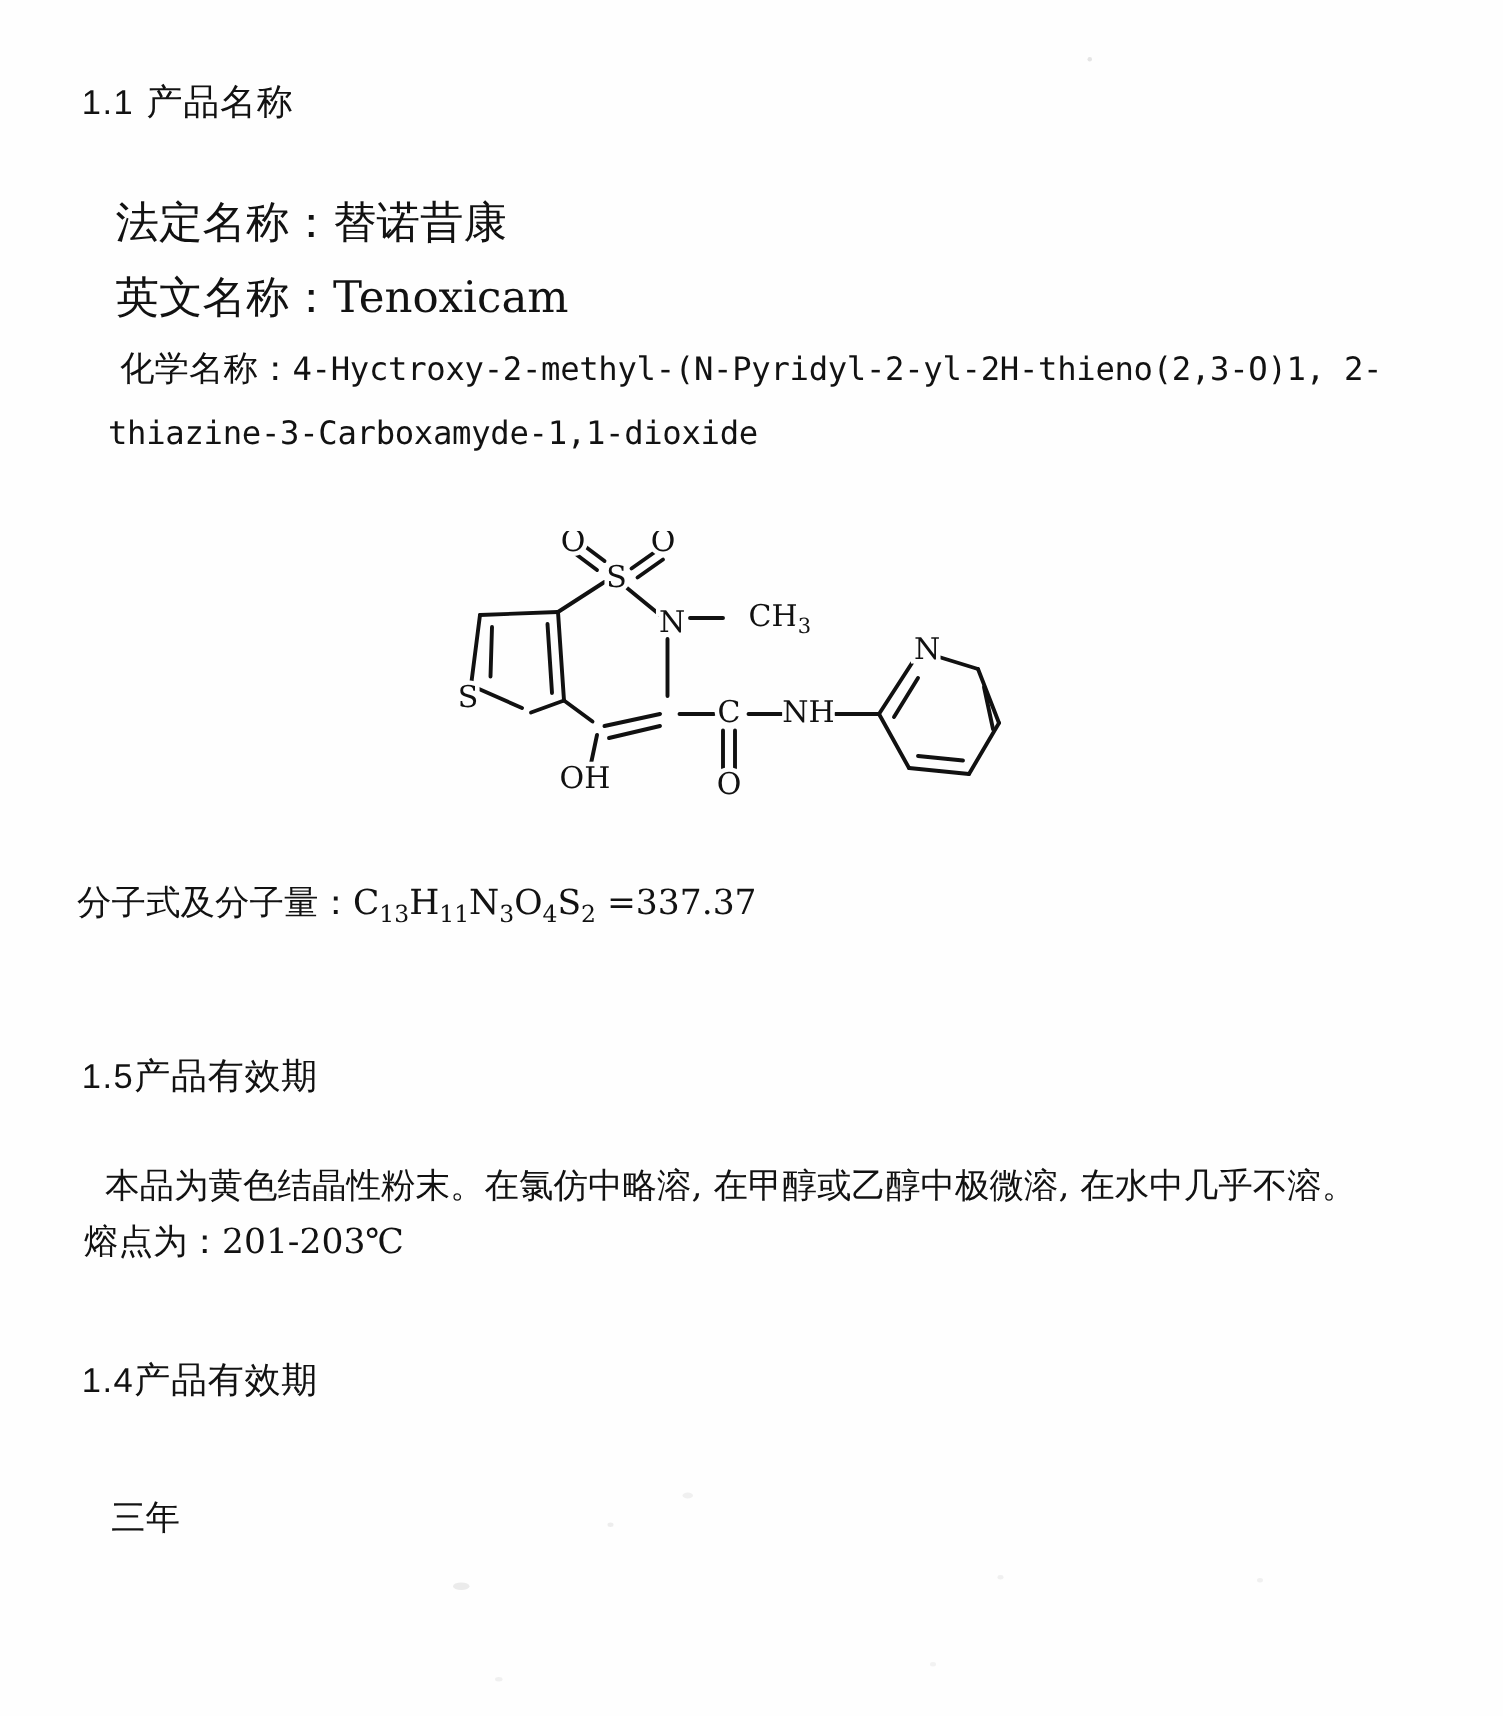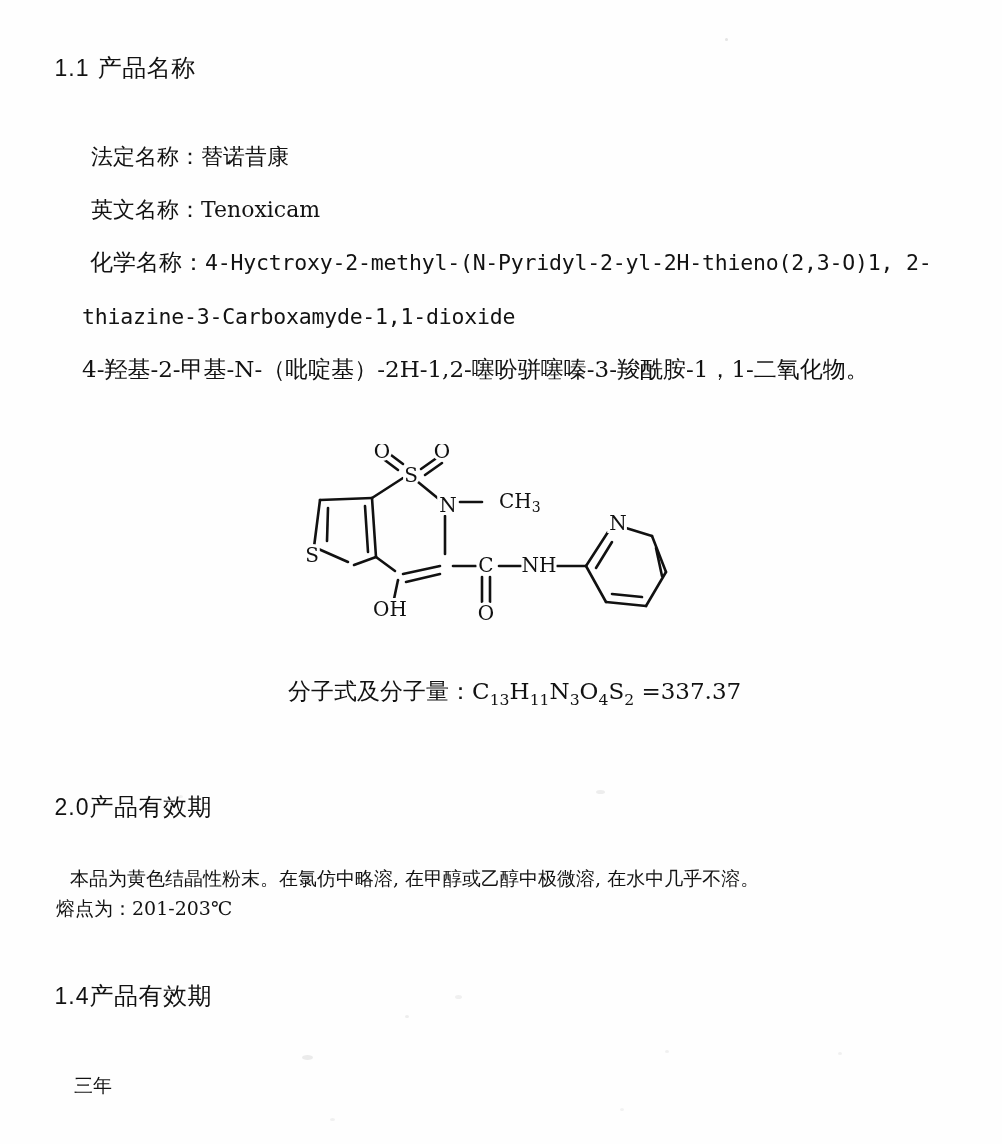--- a/index.html
+++ b/index.html
@@ -47,62 +47,61 @@
     margin: 0 0 2px 0;
     white-space: pre;
   }
   .h-sec .num {
     font-family: Liberation Sans, sans-serif;
     font-size: 23px;
     letter-spacing: 1px;
     text-align: right;
   }
   .sub {
-    font-size: 22px;
+    font-size: 29px;
     line-height: 1.62;
-    margin: 17px;
+    margin: 3px;
     padding-left: 52px;
     white-space: pre-wrap;
   }
   .mono {
     font-family: "DejaVu Sans Mono", "Liberation Mono", monospace;
     font-size: 21.5px;
     letter-spacing: -.2px;
   }
   .body-para {
-    font-size: 19px;
+    font-size: 23px;
     line-height: 1.62;
     margin: 0;
     text-align: justify;
     text-justify: inter-character;
   }
   .indent1 { text-indent: 48px; }
   .indent-sm { padding-left: 34px; }
   .gap-md { height: 18px; }
   .gap-lg { height: 26px; }
 
   
   .chemline {
     font-size: 23px;
     line-height: 1.62;
-    margin: 16px;
+    margin: 6px;
     padding-left: 52px;
     white-space: pre;
   }
 
   
   .figure-wrap {
     width: 100%;
     display: flex;
     justify-content: center;
     margin-top: 22px;
   }
   .formula-line {
     font-size: 23px;
-    text-align: center;
     margin-top: 6px;
     white-space: pre;
   }
   .formula-line .fm {
     font-family: "DejaVu Serif", "Liberation Serif", serif;
   }
   sub { font-size: .68em; }
 
   svg text {
     font-family: "DejaVu Serif", "Liberation Serif", serif;
@@ -118,21 +117,20 @@
     <span class="num">1.1</span><span> </span><span>产品名称</span>
   </div>
 
   <p class="sub">法定名称：替诺昔康</p>
   <p class="sub">英文名称：Tenoxicam</p>
 
   <p class="chemline"><span>化学名称：</span><span class="mono">4-Hyctroxy-2-methyl-(N-Pyridyl-2-yl-2H-thieno(2,3-O)1, 2-</span></p>
 
   <p class="chemline" style="padding-left:44px;"><span class="mono">thiazine-3-Carboxamyde-1,1-dioxide</span></p>
 
-  <p class="chemline" style="padding-left:44px;">4-羟基-2-甲基-N-（吡啶基）-2H-1,2-噻吩骈噻嗪-3-羧酰胺-1，1-二氧化物。</p>
 
   <div class="gap-md"></div>
 
 
   <div class="figure-wrap">
     <svg width="420" height="200" viewBox="0 0 420 200">
       <g stroke="#111" stroke-width="2.6" fill="none" stroke-linecap="round">
 
         <line x1="30" y1="56" x2="82" y2="54"></line>
         <line x1="30" y1="56" x2="24" y2="103"></line>
@@ -202,21 +200,21 @@
     </svg>
   </div>
 
   <div class="formula-line">
     <span>分子式及分子量：</span><span class="fm">C<sub>13</sub>H<sub>11</sub>N<sub>3</sub>O<sub>4</sub>S<sub>2</sub></span><span> </span><span>=337.37</span>
   </div>
 
   <div class="gap-md"></div>
 
   <div class="h-sec">
-    <span class="num">2.0</span><span>产品有效期</span>
+    <span class="num">1.5</span><span>产品有效期</span>
   </div>
 
   <p class="body-para indent1">本品为黄色结晶性粉末。在氯仿中略溶, 在甲醇或乙醇中极微溶, 在水中几乎不溶。</p>
   <p class="body-para indent-sm">熔点为：201-203℃</p>
 
   <div class="gap-md"></div>
 
   <div class="h-sec">
     <span class="num">1.4</span><span>产品有效期</span>
   </div>

